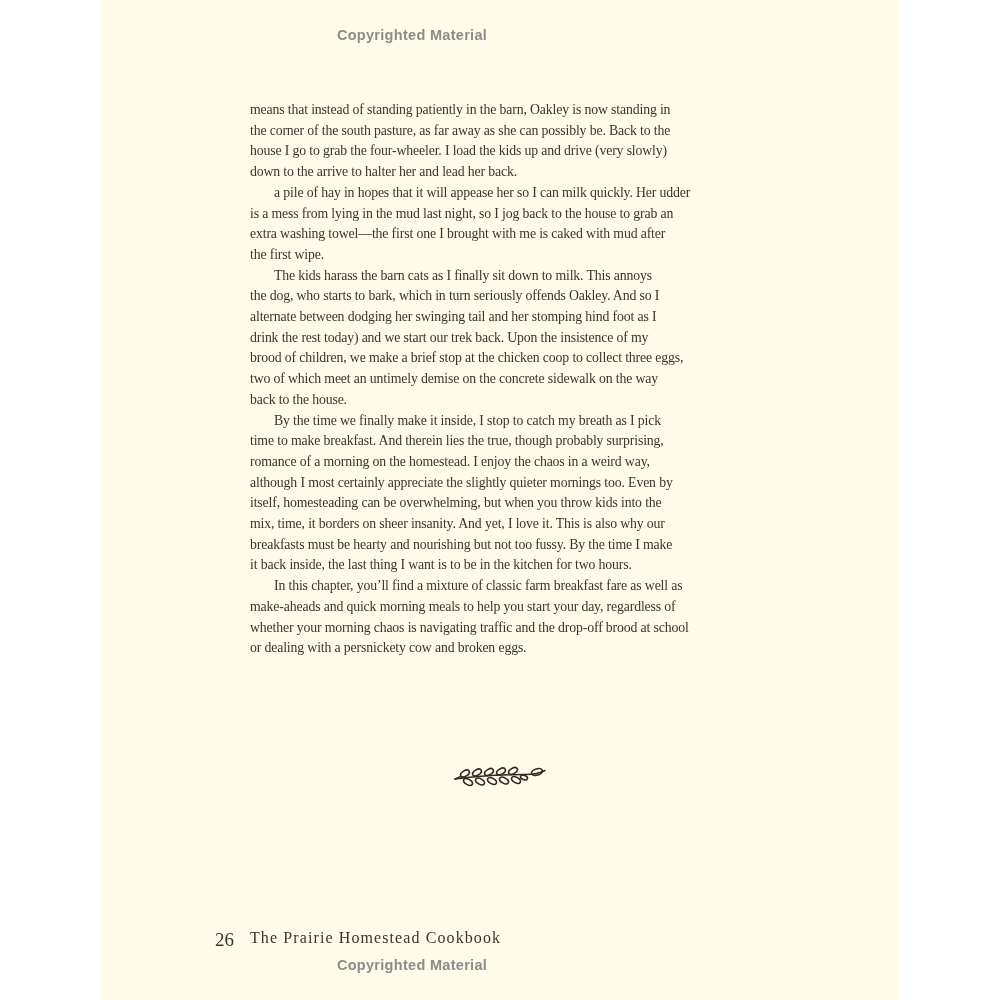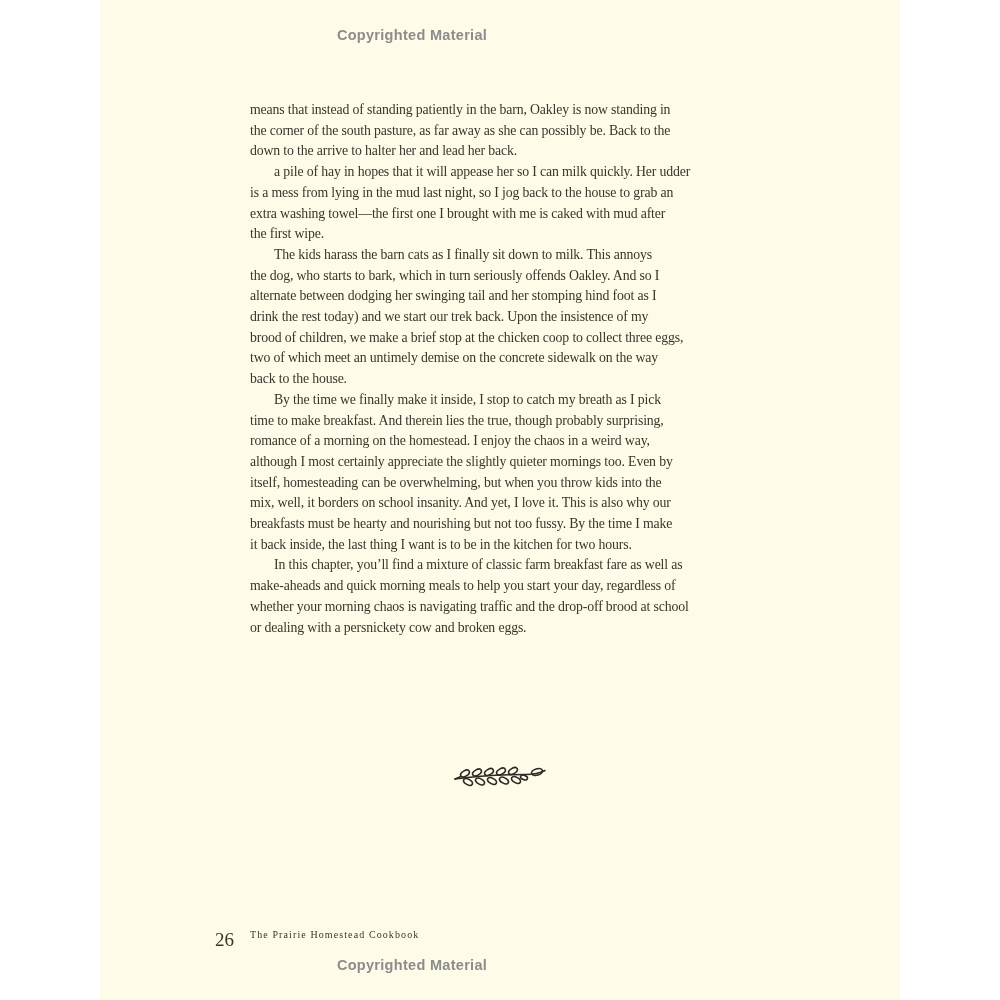--- a/index.html
+++ b/index.html
@@ -62,35 +62,36 @@
     color:var(--text);
   }
   .footer .pagenum{
     position:absolute;
     left:215px;
     font-size:19px;
   }
   .footer .booktitle{
     position:absolute;
     left:250px;
-    font-size:10px;
+    font-size:16px;
     letter-spacing:1.1px;
   }
 </style>
 </head>
 <body>
 
 <div class="sheet"></div>
 
 <div class="notice top">Copyrighted Material</div>
 
 <div class="body-text">
     <div class="para">
       <div class="line">means that instead of standing patiently in the barn, Oakley is now standing in</div>
       <div class="line">the corner of the south pasture, as far away as she can possibly be. Back to the</div>
+      <div class="line">house I go to grab the four-wheeler. I load the kids up and drive (very slowly)</div>
       <div class="line">down to the arrive to halter her and lead her back.</div>
     </div>
     <div class="para indent">
       <div class="line">a pile of hay in hopes that it will appease her so I can milk quickly. Her udder</div>
       <div class="line">is a mess from lying in the mud last night, so I jog back to the house to grab an</div>
       <div class="line">extra washing towel—the first one I brought with me is caked with mud after</div>
       <div class="line">the first wipe.</div>
     </div>
     <div class="para indent">
       <div class="line">The kids harass the barn cats as I finally sit down to milk. This annoys</div>
@@ -100,21 +101,21 @@
       <div class="line">brood of children, we make a brief stop at the chicken coop to collect three eggs,</div>
       <div class="line">two of which meet an untimely demise on the concrete sidewalk on the way</div>
       <div class="line">back to the house.</div>
     </div>
     <div class="para indent">
       <div class="line">By the time we finally make it inside, I stop to catch my breath as I pick</div>
       <div class="line">time to make breakfast. And therein lies the true, though probably surprising,</div>
       <div class="line">romance of a morning on the homestead. I enjoy the chaos in a weird way,</div>
       <div class="line">although I most certainly appreciate the slightly quieter mornings too. Even by</div>
       <div class="line">itself, homesteading can be overwhelming, but when you throw kids into the</div>
-      <div class="line">mix, well, it borders on school insanity. And yet, I love it. This is also why our</div>
+      <div class="line">mix, time, it borders on sheer insanity. And yet, I love it. This is also why our</div>
       <div class="line">breakfasts must be hearty and nourishing but not too fussy. By the time I make</div>
       <div class="line">it back inside, the last thing I want is to be in the kitchen for two hours.</div>
     </div>
     <div class="para indent">
       <div class="line">In this chapter, you’ll find a mixture of classic farm breakfast fare as well as</div>
       <div class="line">make-aheads and quick morning meals to help you start your day, regardless of</div>
       <div class="line">whether your morning chaos is navigating traffic and the drop-off brood at school</div>
       <div class="line">or dealing with a persnickety cow and broken eggs.</div>
     </div>
   </div>

